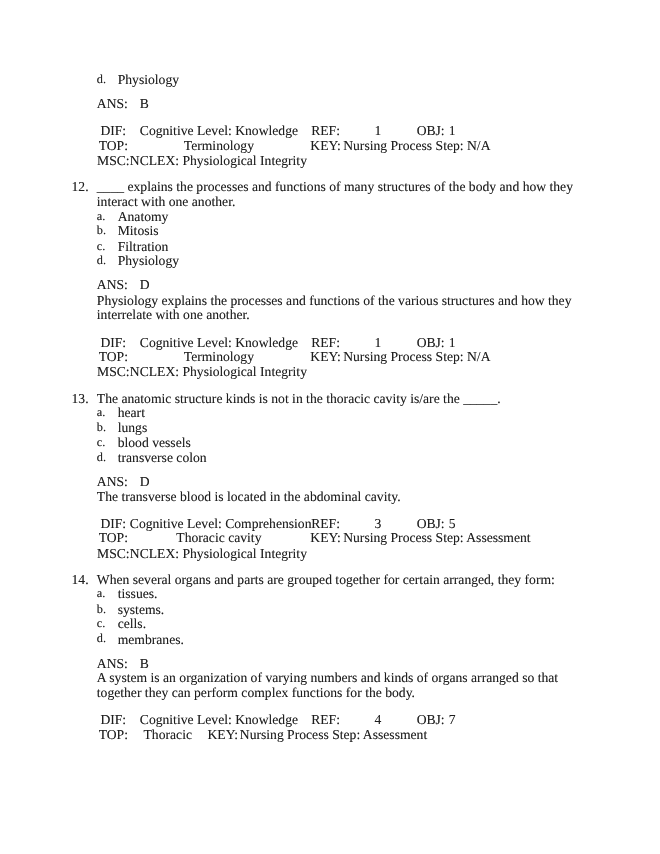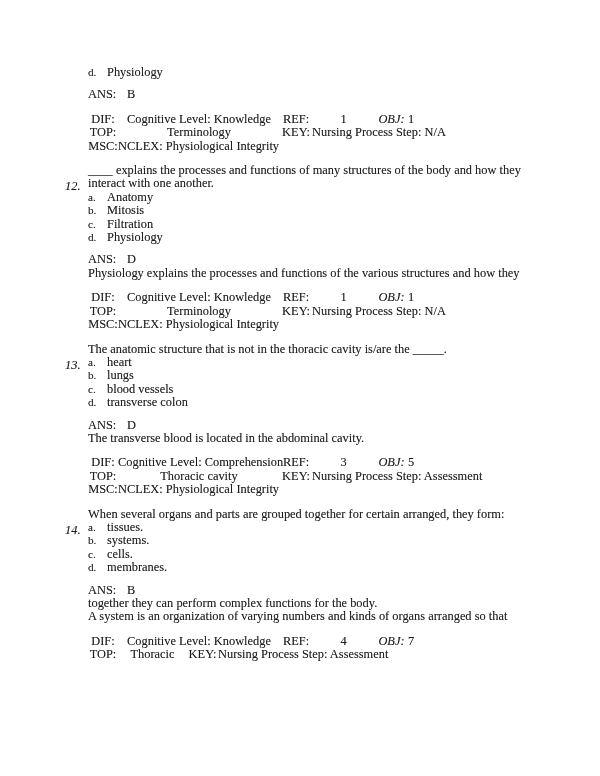--- a/index.html
+++ b/index.html
@@ -10,34 +10,34 @@
     font-size: 12.4px;
     line-height: 13.4px;
     color: #1e1e1e;
     overflow: hidden;
     text-shadow: 0 0 0.6px rgba(0,0,0,0.35);
   }
   .page { padding: 66px 50px 0 88px; position: relative; }
   .qblock { margin-top: 11px; }
   .qblock.first { margin-top: 0; }
   .qline { position: relative; }
-  .qnum { position: absolute; left: -23px; top: 16px; font-style: italic; }
+  .qnum { position: absolute; left: -23px; top: 0; }
   .opt { display: flex; }
   .opt-letter { flex: none; width: 19px; font-size: 11.2px; }
   .answer-block { margin-top: 9px; }
   .ans-label { display: inline-block; width: 39px; }
   .meta { margin-top: 11px; }
   .mrow { display: flex; white-space: nowrap; text-align: center; }
   .ml  { flex: none; }
   .mv  { flex: none; }
   .w-l1 { width: 30px; }   
   .w-v1 { width: 162px; }  
   .w-l2 { width: 32px; }   
   .w-v2 { width: 63px; }   
-  .w-l3 { width: 33px; font-style: italic; }   
+  .w-l3 { width: 33px; }   
   .w-vnarrow { width: 69px; } 
   .w-l2b { width: 31px; }     
 </style>
 </head>
 <body>
 
 <div class="page">
 
   <section class="qblock first">
     <div class="opt">
@@ -91,20 +91,21 @@
     </div>
     <div class="opt">
       <span class="opt-letter">d.</span>
       <span>Physiology</span>
     </div>
     <div class="answer-block">
       <span class="ans-label">ANS:</span><span>D</span>
     </div>
     <div>
       <div>Physiology explains the processes and functions of the various structures and how they</div>
+      <div>interrelate with one another.</div>
     </div>
     <div class="meta">
       <div class="mrow">
         <span class="ml w-l1">DIF:</span>
         <span class="mv w-v1">Cognitive Level: Knowledge</span>
         <span class="ml w-l2">REF:</span>
         <span class="mv w-v2">1</span>
         <span class="ml w-l3">OBJ:</span>
         <span class="mv">1</span>
       </div>
@@ -117,21 +118,21 @@
       <div class="mrow">
         <span class="ml w-l1">MSC:</span>
         <span class="mv">NCLEX: Physiological Integrity</span>
       </div>
     </div>
   </section>
 
   <section class="qblock">
     <div class="qline">
       <span class="qnum">13.</span>
-      <span>The anatomic structure that is not in the thoracic cavity is/are the _____.</span>
+      <span>The anatomic structure kinds is not in the thoracic cavity is/are the _____.</span>
     </div>
     <div class="opt">
       <span class="opt-letter">a.</span>
       <span>heart</span>
     </div>
     <div class="opt">
       <span class="opt-letter">b.</span>
       <span>lungs</span>
     </div>
     <div class="opt">
@@ -188,22 +189,22 @@
       <span>cells.</span>
     </div>
     <div class="opt">
       <span class="opt-letter">d.</span>
       <span>membranes.</span>
     </div>
     <div class="answer-block">
       <span class="ans-label">ANS:</span><span>B</span>
     </div>
     <div>
+      <div>A system is an organization of varying numbers and kinds of organs arranged so that</div>
       <div>together they can perform complex functions for the body.</div>
-      <div>A system is an organization of varying numbers and kinds of organs arranged so that</div>
     </div>
     <div class="meta">
       <div class="mrow">
         <span class="ml w-l1">DIF:</span>
         <span class="mv w-v1">Cognitive Level: Knowledge</span>
         <span class="ml w-l2">REF:</span>
         <span class="mv w-v2">4</span>
         <span class="ml w-l3">OBJ:</span>
         <span class="mv">7</span>
       </div>

